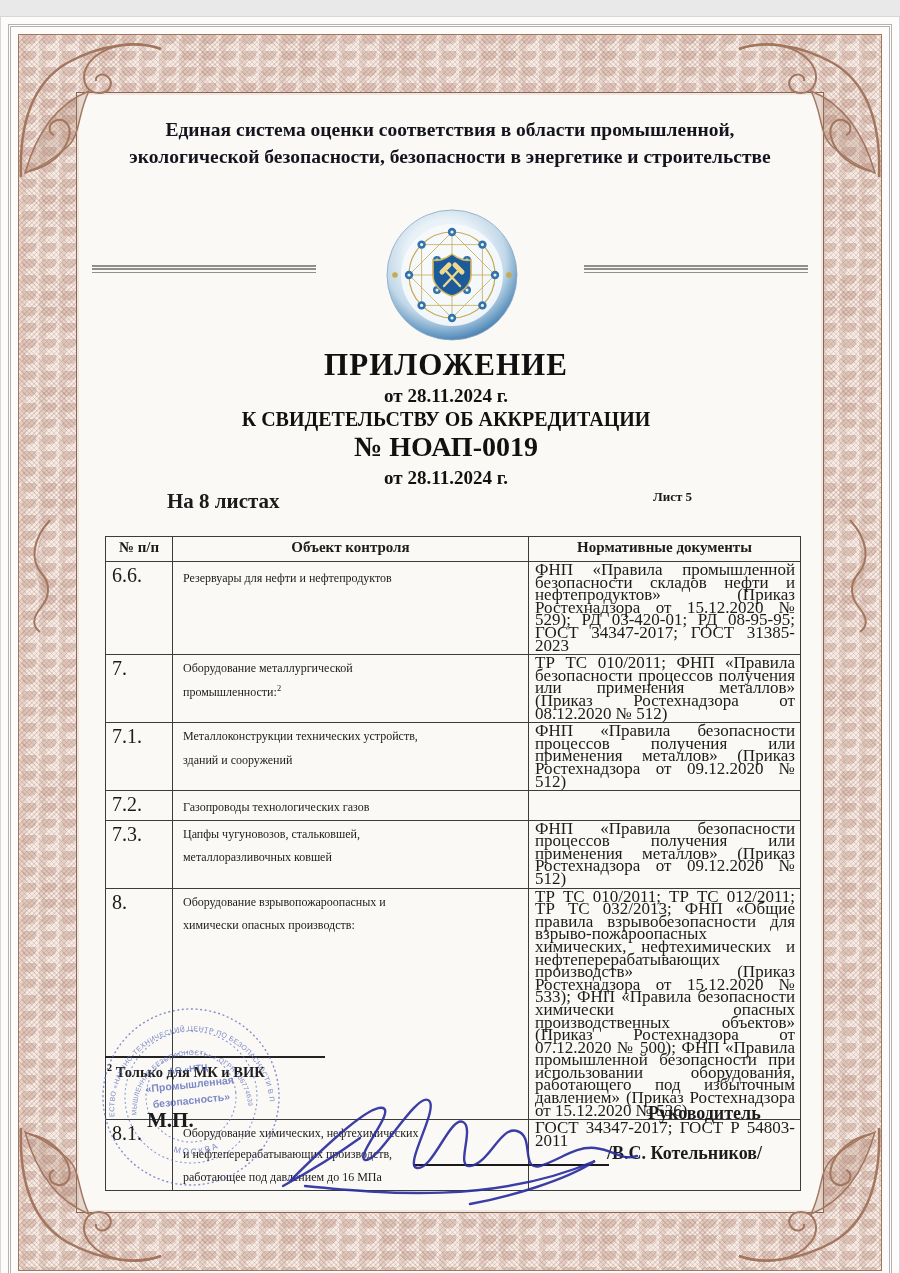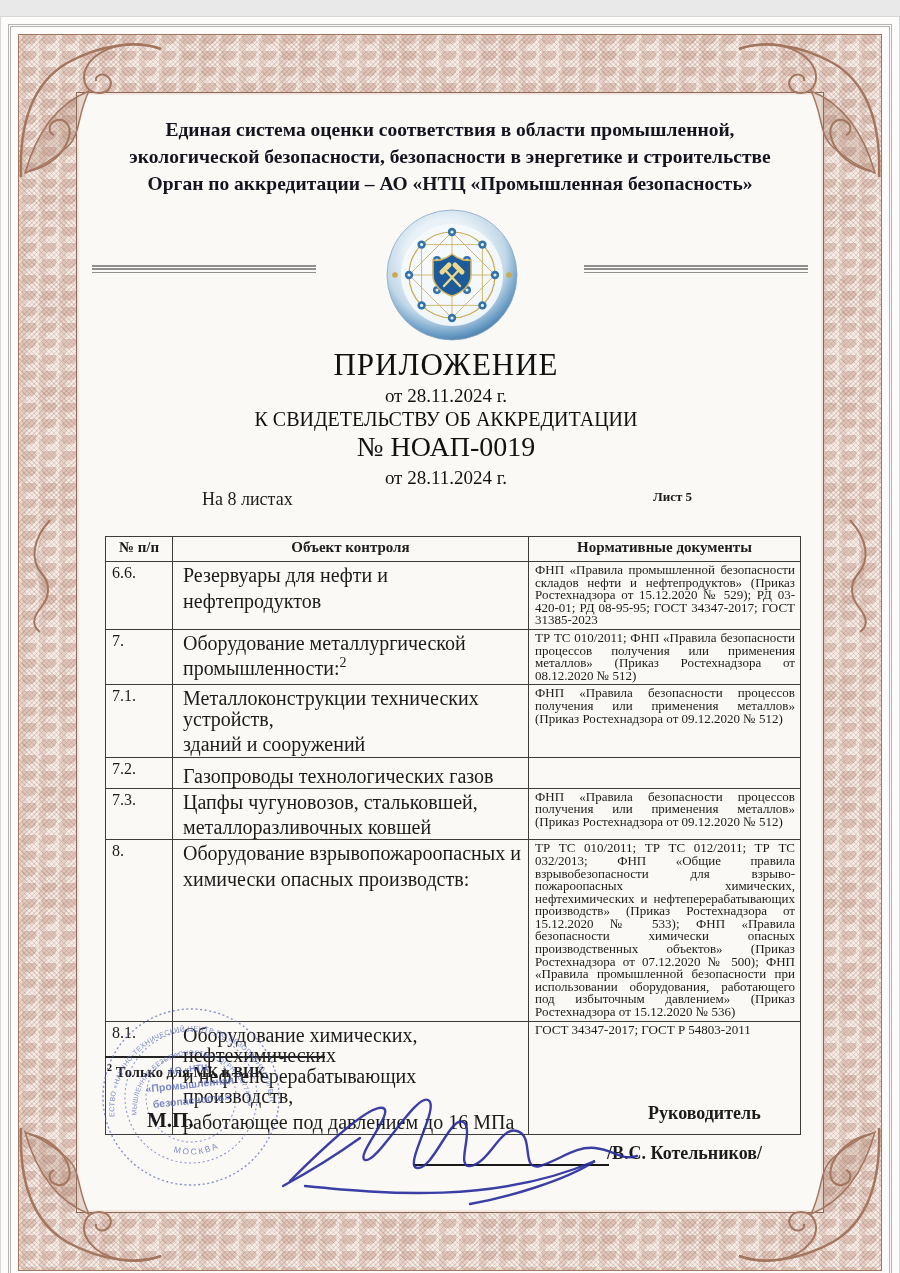--- a/index.html
+++ b/index.html
@@ -33,37 +33,37 @@
 
   
   .abs{position:absolute;z-index:2;}
   .hdr{left:86px;right:86px;top:100px;text-align:center;font-weight:bold;
        font-size:19.5px;line-height:27px;color:#14141f;}
   .logo{left:385px;top:192px;width:134px;height:134px;}
   .rule{height:8px;top:249px;
         background:repeating-linear-gradient(#8f8f8f 0 1.6px, transparent 1.6px 3.3px);}
   .rule.l{left:92px;width:224px;}
   .rule.r{left:584px;width:224px;}
-  .tline{left:68px;right:76px;text-align:center;font-weight:normal;color:#111;}
+  .tline{left:68px;right:76px;text-align:center;font-weight:bold;color:#111;}
   .t1{top:331px;font-size:31px;letter-spacing:1px;}
   .t2{top:369px;font-size:19px;}
   .t3{top:392px;font-size:20px;}
   .t4{top:415px;font-size:28px;}
   .t5{top:451px;font-size:19px;}
-  .sheets-l{left:202px;top:473px;font-size:18px;font-weight:normal;}
+  .sheets-l{left:167px;top:473px;font-size:21px;font-weight:bold;}
   .sheets-r{left:653px;top:473px;font-size:13px;font-weight:bold;}
 
   table.acc{position:absolute;left:105px;top:520px;width:695px;z-index:2;
     border-collapse:collapse;table-layout:fixed;}
   table.acc th,table.acc td{border:1px solid #3c3c3c;vertical-align:top;}
   table.acc th{font-size:15px;font-weight:bold;padding:2px 2px;height:20px;text-align:center;}
-  td.c-num{font-size:16px;padding:2px 2px 2px 6px;}
-  td.c-obj{font-size:20px;line-height:20.5px;padding:3px 6px 2px 10px;}
+  td.c-num{font-size:20px;padding:2px 2px 2px 6px;}
+  td.c-obj{font-size:12px;line-height:20.5px;padding:3px 6px 2px 10px;}
   td.c-obj span{white-space:pre-line;}
-  td.c-docs{font-size:13px;line-height:12.6px;padding:2px 5px 2px 6px;
+  td.c-docs{font-size:17px;line-height:12.6px;padding:2px 5px 2px 6px;
             text-align:justify;text-justify:inter-word;}
   sup{font-size:70%;}
 
   .fnline{left:105px;top:1040px;width:220px;height:2px;background:#222;}
   .fntext{left:107px;top:1046px;font-size:14.5px;font-weight:bold;}
   .stamp{left:100px;top:990px;width:182px;height:182px;z-index:3;transform:rotate(-6deg);opacity:.88;}
   .mp{left:147px;top:1092px;font-size:21px;font-weight:bold;z-index:4;}
   .sig{left:265px;top:1070px;width:400px;height:120px;z-index:4;}
   .sigline{left:413px;top:1148px;width:196px;height:2px;background:#1a1a1a;z-index:3;}
   .role{left:648px;top:1087px;font-size:18px;font-weight:bold;}
@@ -115,21 +115,20 @@
     <path d="M28,10 C16,30 16,48 26,60 C30,66 30,74 26,80 C20,72 14,60 16,44 C17,30 22,18 28,10 Z" fill="rgba(163,118,95,0.25)"></path>
   </svg>
   <svg class="midorn right" viewBox="0 0 34 120">
     <path d="M30,4 C12,24 10,44 22,58 C30,67 30,80 22,90 C12,102 12,110 20,116" stroke="#a3765f" stroke-width="2" fill="none"></path>
     <path d="M28,10 C16,30 16,48 26,60 C30,66 30,74 26,80 C20,72 14,60 16,44 C17,30 22,18 28,10 Z" fill="rgba(163,118,95,0.25)"></path>
   </svg>
 
   <div class="abs hdr">
     <div>Единая система оценки соответствия в области промышленной,</div>
     <div>экологической безопасности, безопасности в энергетике и строительстве</div>
-    <div>Орган по аккредитации – АО «НТЦ «Промышленная безопасность»</div>
   </div>
 
   <svg class="abs logo" viewBox="0 0 134 134">
     <defs>
       <radialGradient id="lgrad" cx="45%" cy="38%" r="68%">
         <stop offset="0%" stop-color="#ffffff"></stop>
         <stop offset="45%" stop-color="#e8f1f7"></stop>
         <stop offset="68%" stop-color="#c2d8e8"></stop>
         <stop offset="85%" stop-color="#6d9ec6"></stop>
         <stop offset="100%" stop-color="#2a6499"></stop>

